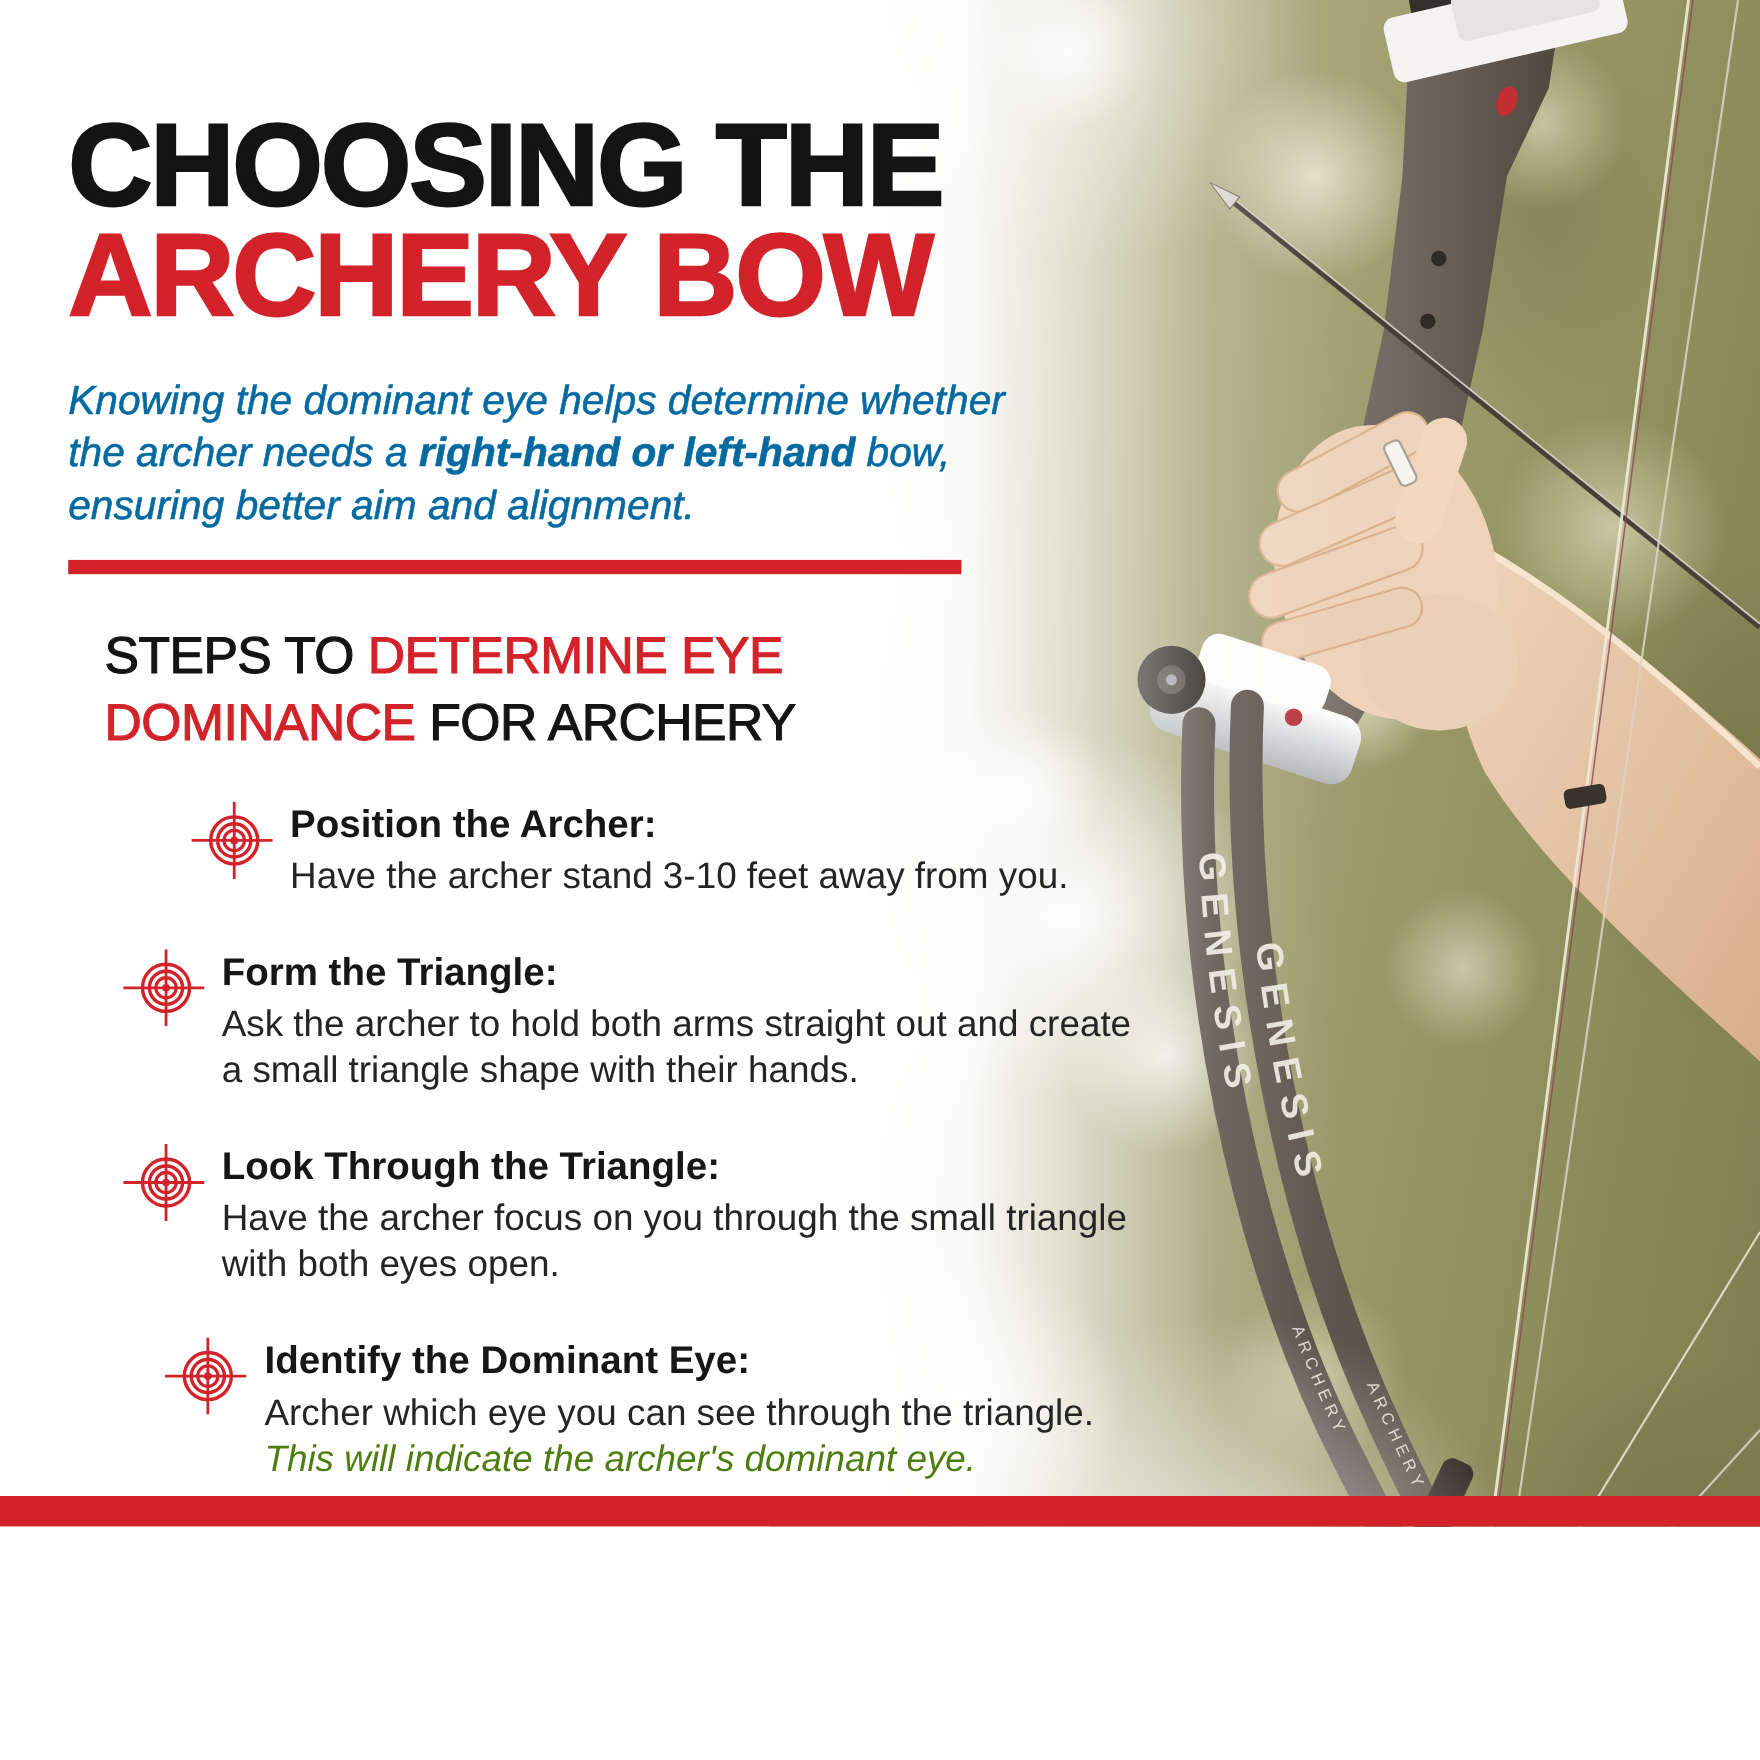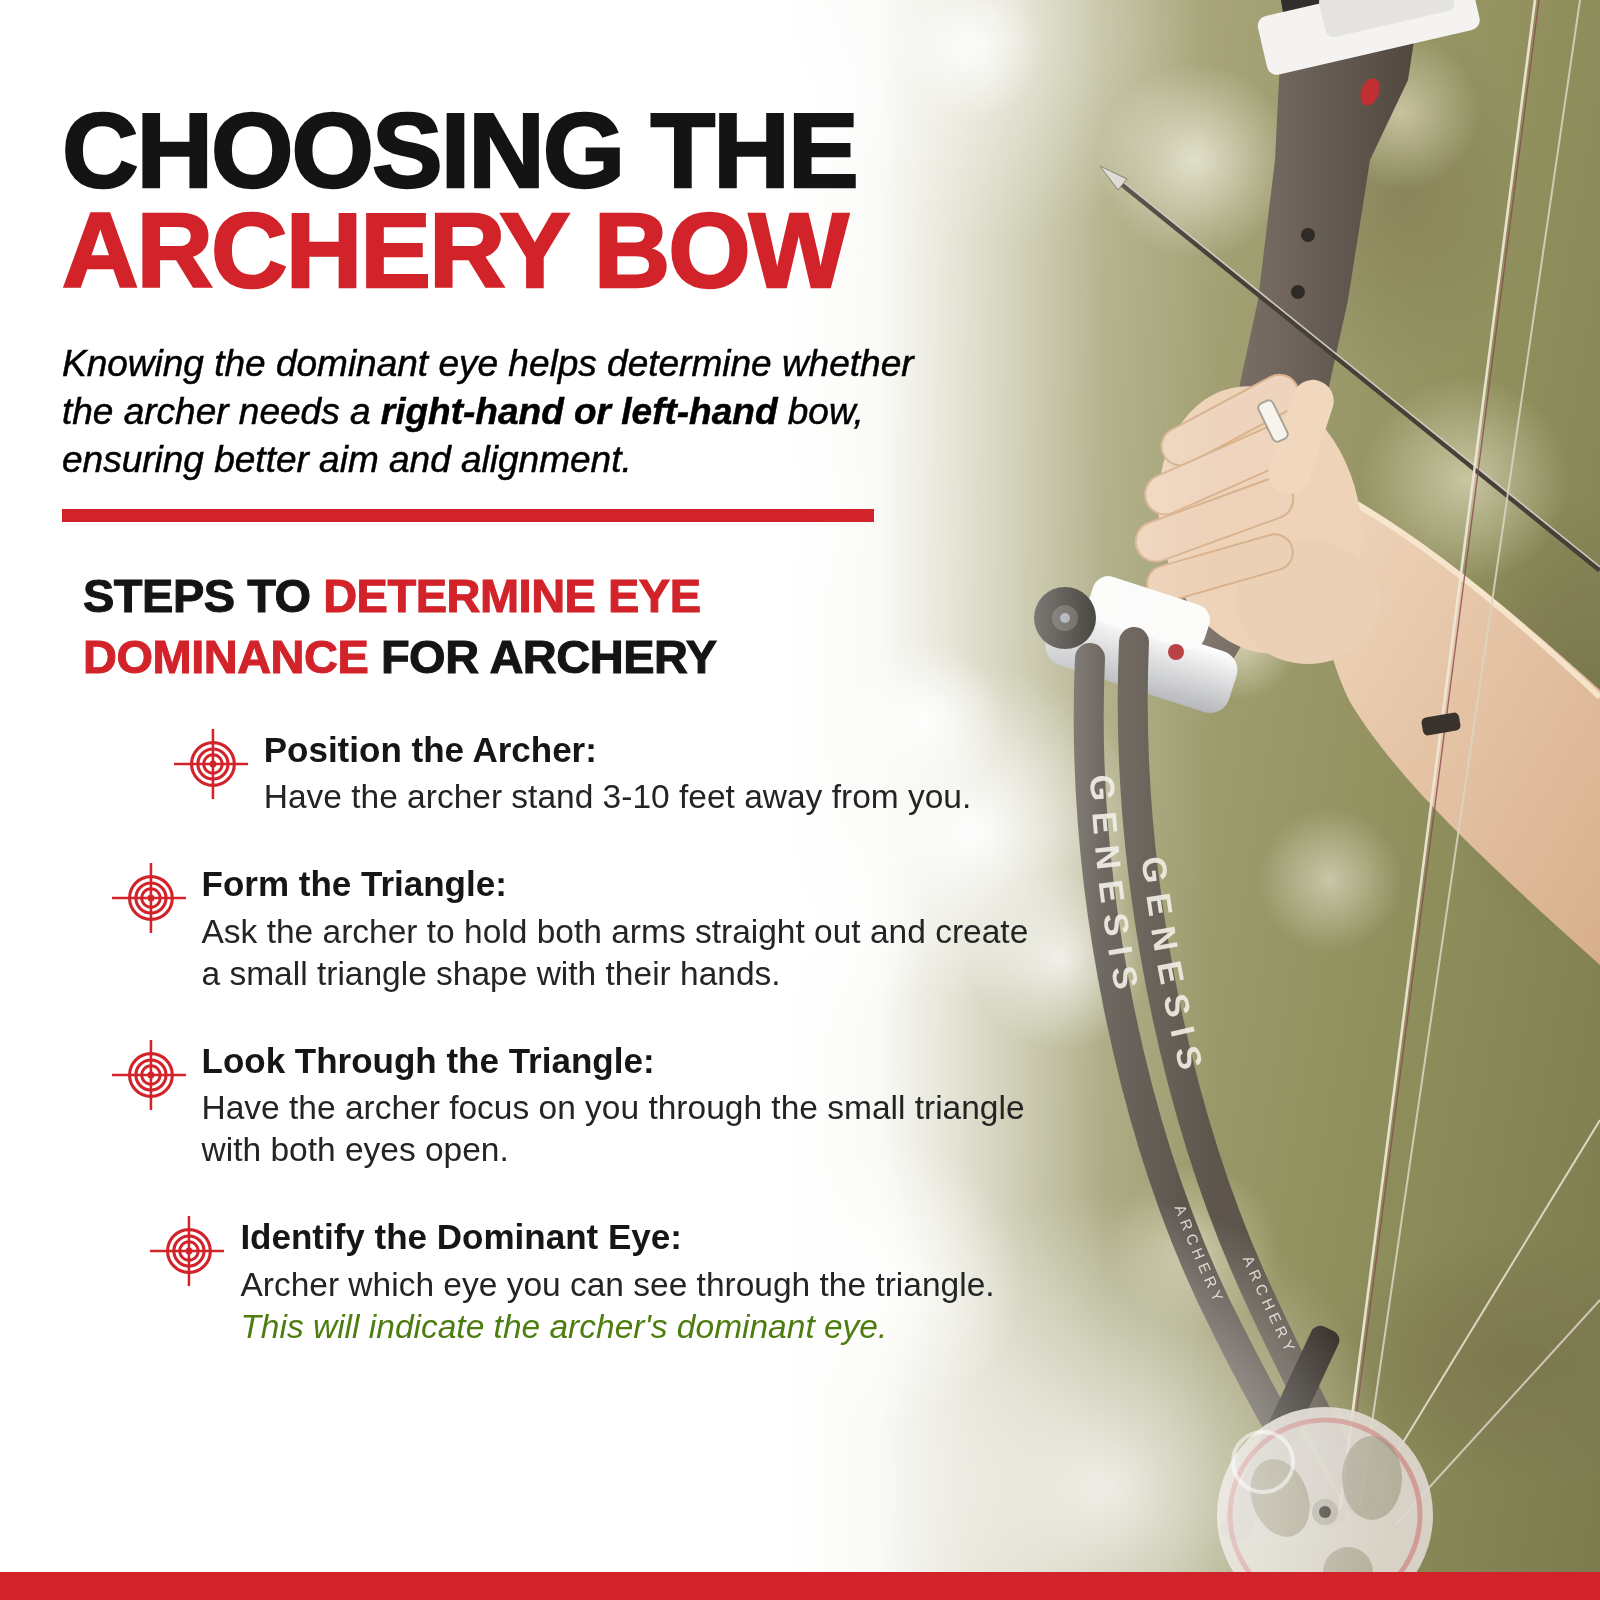--- a/index.html
+++ b/index.html
@@ -1,17 +1,17 @@
 <!DOCTYPE html>
 <html><head>
 <meta charset="utf-8">
 <style>
   html,body{margin:0;padding:0;}
   #canvas{
-    position:relative;width:1600px;height:1600px;overflow:hidden;background:#fff;
+    position:relative;width:1600px;height:1388px;overflow:hidden;background:#fff;
     font-family:"Liberation Sans",sans-serif;
   }
   
   .photo-bokeh{
     position:absolute;left:700px;top:0;width:900px;height:1600px;
     background-color:#9a996d;
     background-image:
       radial-gradient(circle 140px at 12% 6%, rgba(255,255,255,.9), rgba(255,255,255,0) 65%),
       radial-gradient(circle 110px at 30% 3%, rgba(255,255,255,.8), rgba(255,255,255,0) 65%),
       radial-gradient(circle 150px at 55% 10%, rgba(250,248,235,.7), rgba(250,248,235,0) 65%),
@@ -36,24 +36,24 @@
     position:absolute;left:0;top:0;width:1600px;height:1600px;pointer-events:none;
     background:
       radial-gradient(circle 420px at 69% 93%, rgba(255,255,255,.8), rgba(255,255,255,0) 70%),
       radial-gradient(circle 300px at 62% 2%, rgba(255,255,255,.5), rgba(255,255,255,0) 70%),
       linear-gradient(90deg,#fff 0%,#fff 49%,rgba(255,255,255,.93) 55%,rgba(255,255,255,.55) 62%,rgba(255,255,255,.15) 69%,rgba(255,255,255,0) 76%);
   }
   
   .content{position:absolute;left:62px;top:0;width:990px;}
   .title{margin-top:101px;font-weight:bold;font-size:106px;line-height:.94;letter-spacing:-2px;color:#141414;-webkit-text-stroke:2.4px currentColor;}
   .title .t2{color:#d2232a;}
-  .intro{margin-top:40px;max-width:880px;font-size:37px;line-height:1.29;font-style:italic;color:#000000;-webkit-text-stroke:.5px currentColor;}
+  .intro{margin-top:40px;max-width:880px;font-size:37px;line-height:1.29;font-style:italic;color:#0369a1;-webkit-text-stroke:.5px currentColor;}
   .intro .b{font-weight:bold;}
   .divider{margin-top:26px;width:812px;height:13px;background:#d2232a;}
-  .section-heading{margin-top:44px;margin-left:21px;font-size:47px;font-weight:bold;line-height:1.28;letter-spacing:-.5px;color:#141414;-webkit-text-stroke:1px currentColor;}
+  .section-heading{margin-top:44px;margin-left:33px;font-size:47px;font-weight:normal;line-height:1.28;letter-spacing:-.5px;color:#141414;-webkit-text-stroke:1px currentColor;}
   .red{color:#d2232a;}
   .steps{margin-top:42px;margin-left:31px;display:flex;flex-direction:column;gap:45px;align-items:center;}
   .step{display:flex;gap:16px;align-items:flex-start;}
   .target{width:74px;height:70px;flex:0 0 74px;margin-top:0;}
   .step-heading{font-size:35px;font-weight:bold;line-height:1.22;color:#161616;}
   .step-body{font-size:33.5px;line-height:1.25;color:#242424;max-width:832px;margin-top:5px;}
   .step-note{font-size:33.5px;line-height:1.25;color:#4d7c0f;font-style:italic;max-width:832px;}
   .step-note:empty{display:none;}
   .footer-bar{position:absolute;left:0;bottom:0;width:1600px;height:28px;background:#d2232a;}
 </style>

